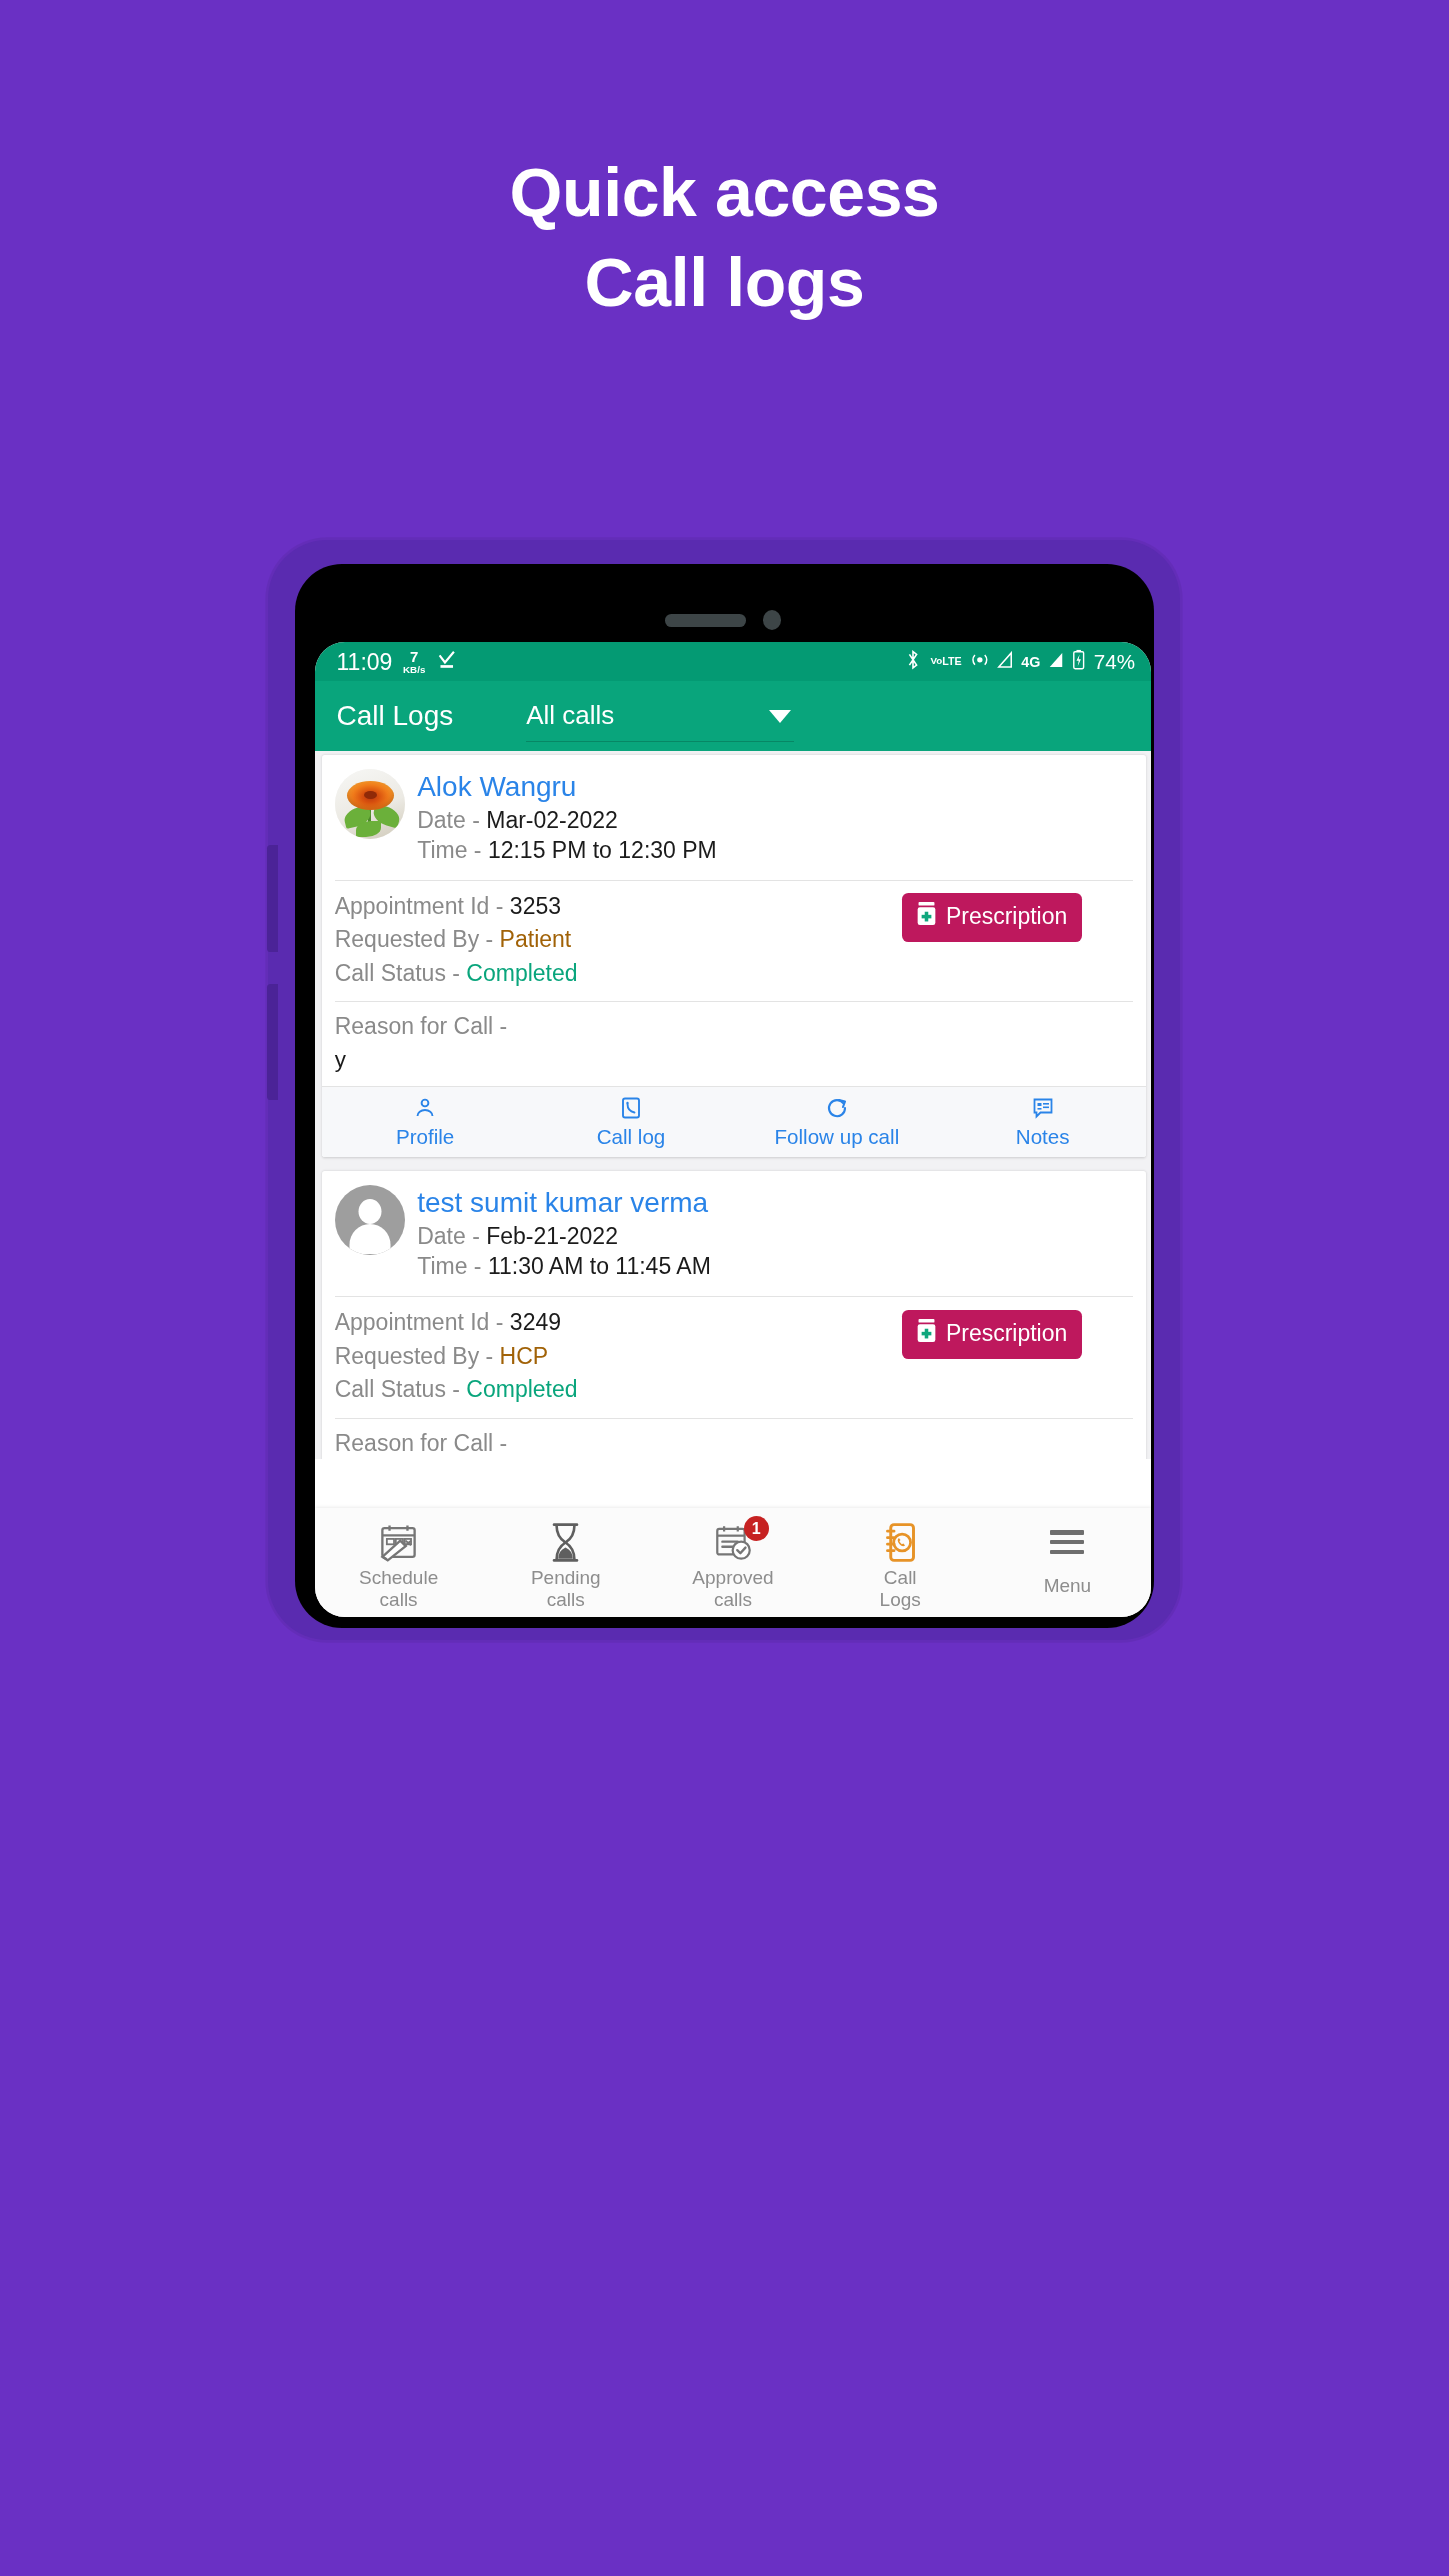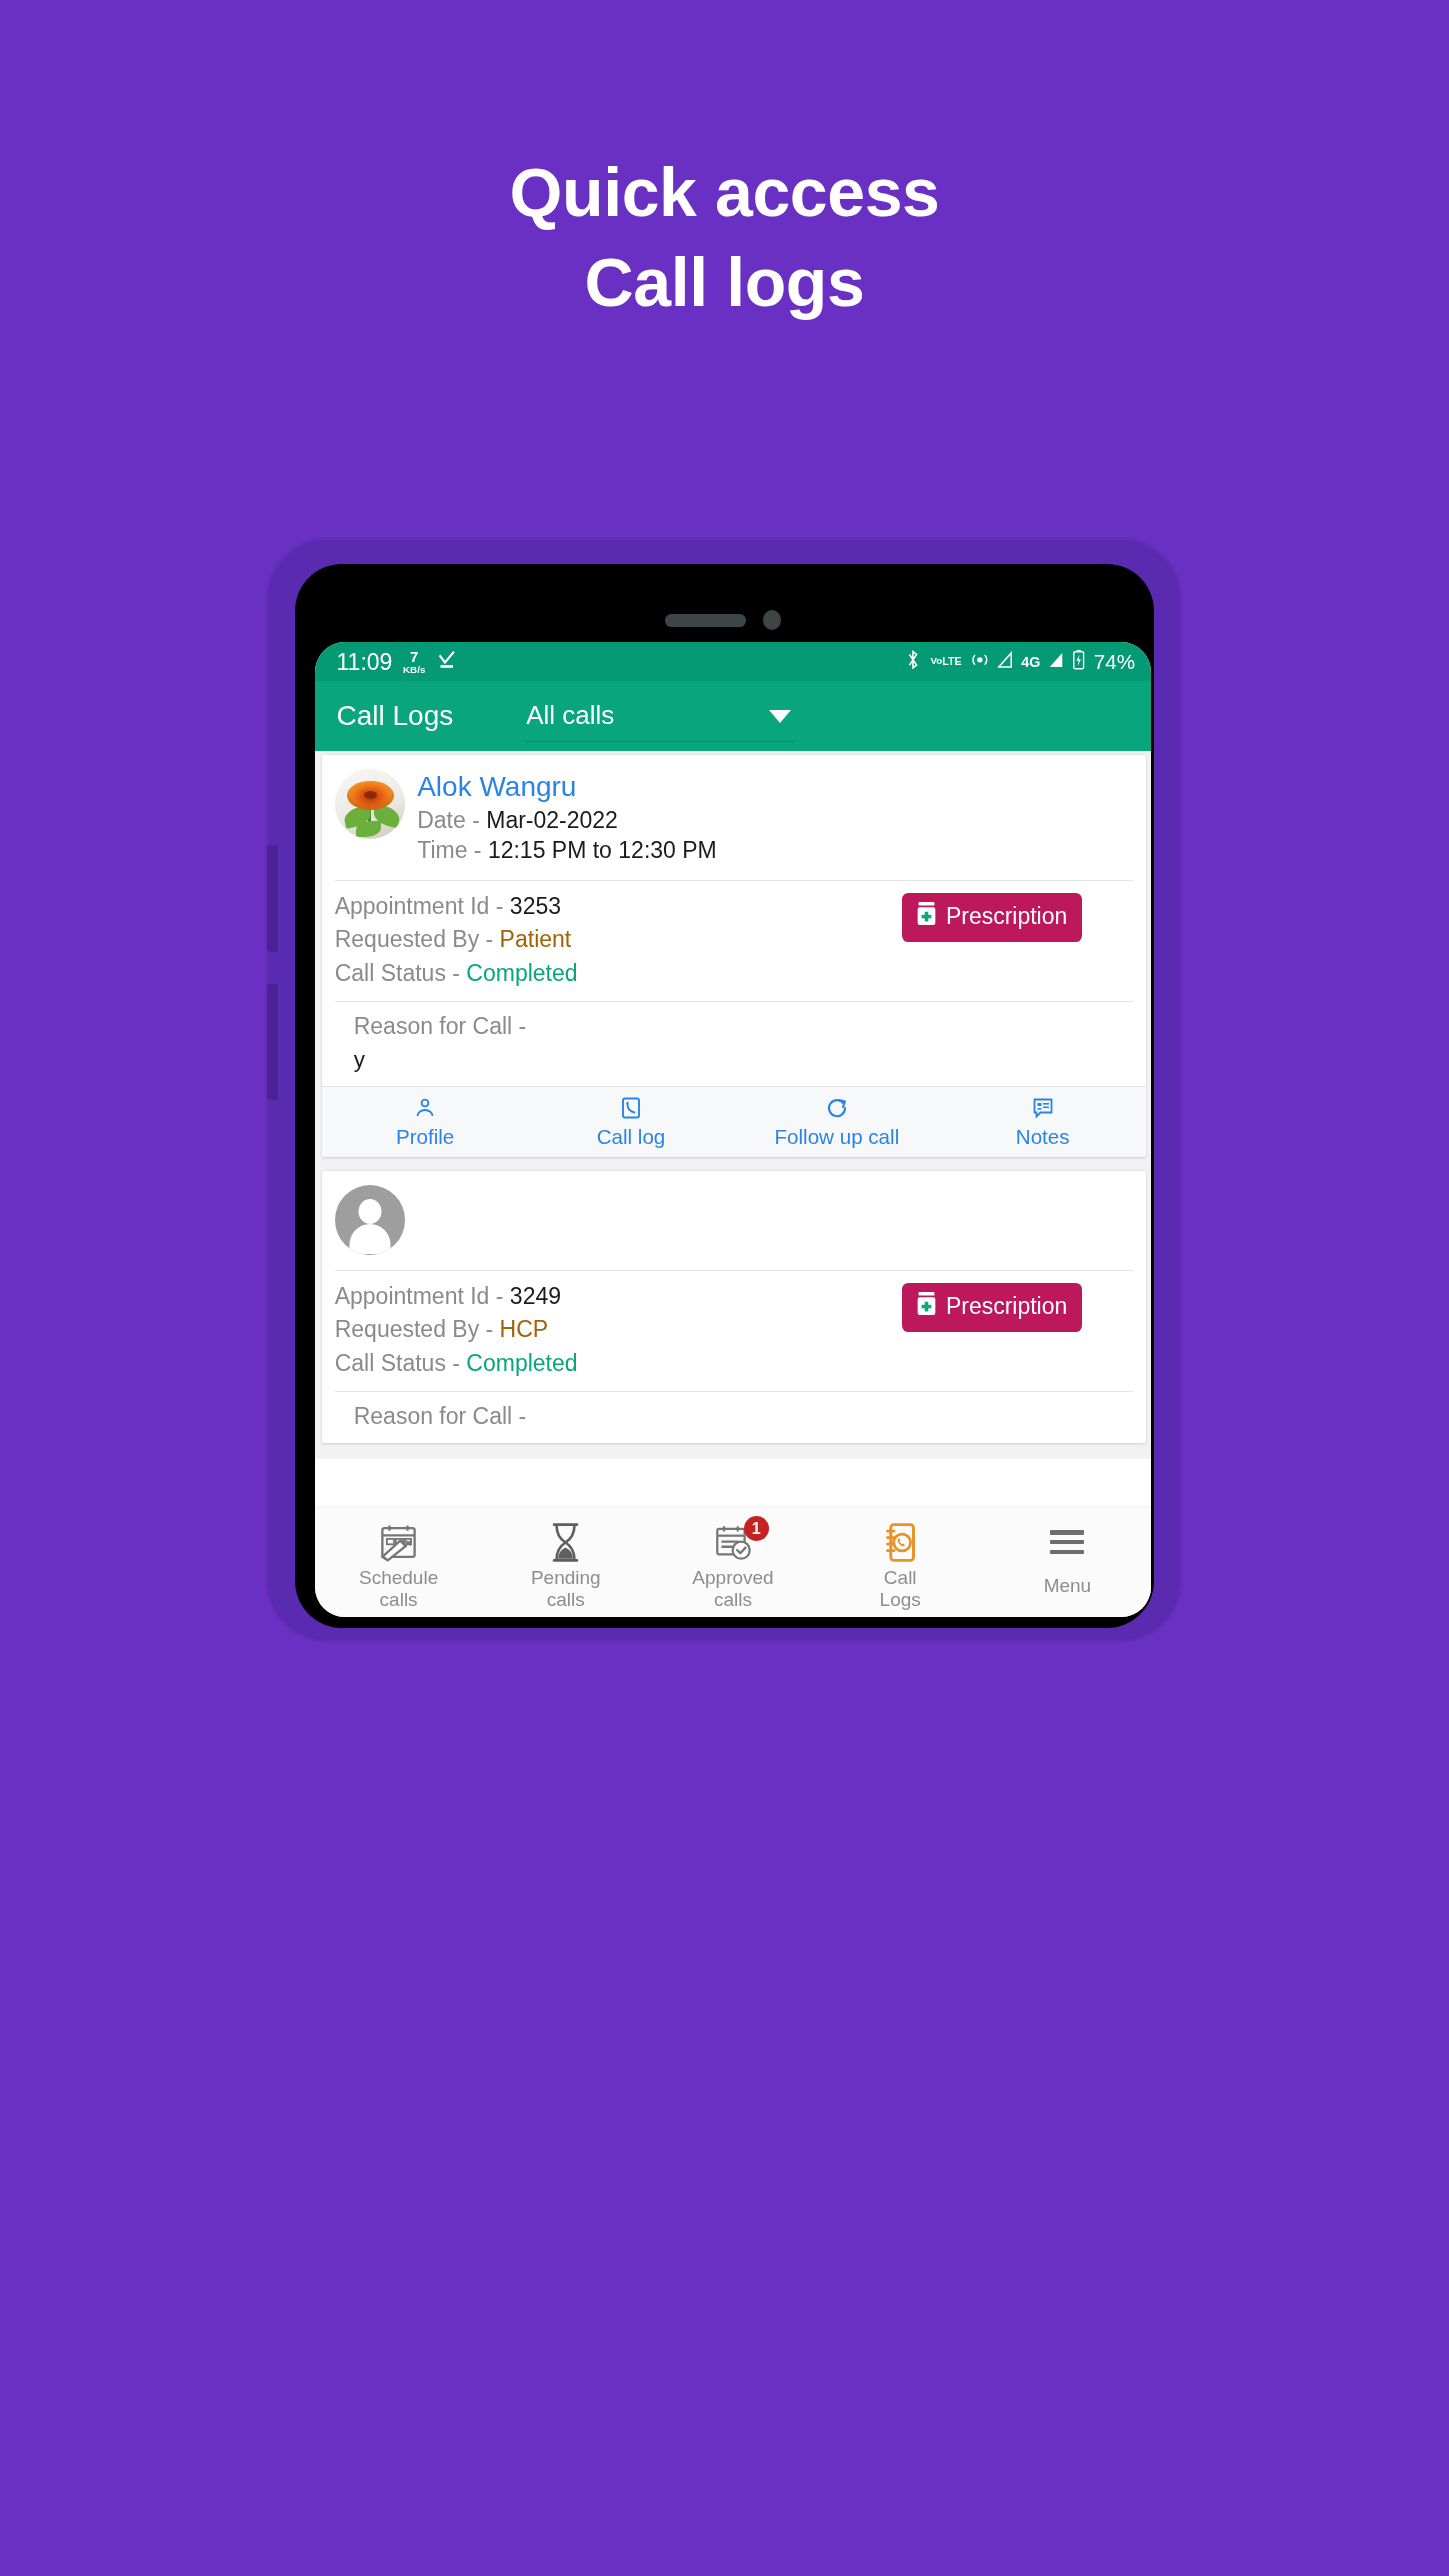--- a/index.html
+++ b/index.html
@@ -213,21 +213,21 @@
     color: #ffffff;
     border: none;
     border-radius: 6.3px;
     padding: 8px 14.3px 9.8px 12.5px;
     font-size: 23px;
     display: flex; align-items: center; gap: 8px;
     font-family: "Liberation Sans", sans-serif;
     cursor: pointer;
   }
 
-  .reason { padding: 9px 12.5px 10.7px 12.5px; margin-left: 19px; }
+  .reason { padding: 9px 12.5px 10.7px 12.5px; }
   .reason .rl { font-size: 23px; color: #8a8a8a; line-height: 1.35; }
   .reason .rv { font-size: 22.4px; color: #1b1b1b; line-height: 1.35; margin-top: 2.7px; }
 
   .actions {
     display: flex;
     background: #f7f8fa;
     border-top: 0.9px solid #e3e3e3;
     padding: 6.3px 0 8px 0;
   }
   .act { flex: 1; text-align: center; cursor: pointer; }
@@ -438,20 +438,29 @@
           <div class="lb">Notes</div>
         </div>
       </div>
     </div>
 
     <div class="card">
       <div class="card-head">
         <div class="avatar placeholder">
           <span class="ph-head"></span>
             <span class="ph-body"></span>
+        </div>
+        <div class="head-text">
+          <div class="pname">test sumit kumar verma</div>
+          <div class="meta">
+            <span>Date - </span><b>Feb-21-2022</b>
+          </div>
+          <div class="meta">
+            <span>Time - </span><b>11:30 AM to 11:45 AM</b>
+          </div>
         </div>
       </div>
       <div class="divider"></div>
       <div class="card-body">
         <div class="kv">
           <span>Appointment Id - </span><b>3249</b>
         </div>
         <div class="kv">
           <span>Requested By - </span><span class="req">HCP</span>
         </div>

